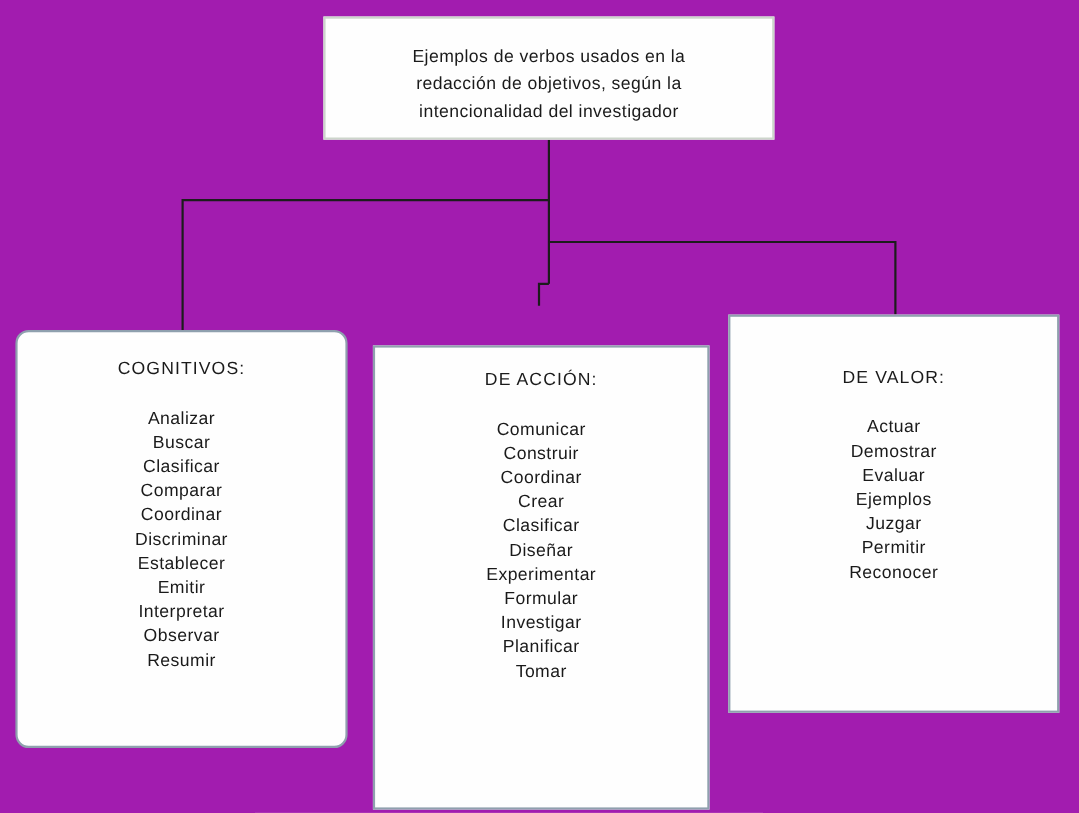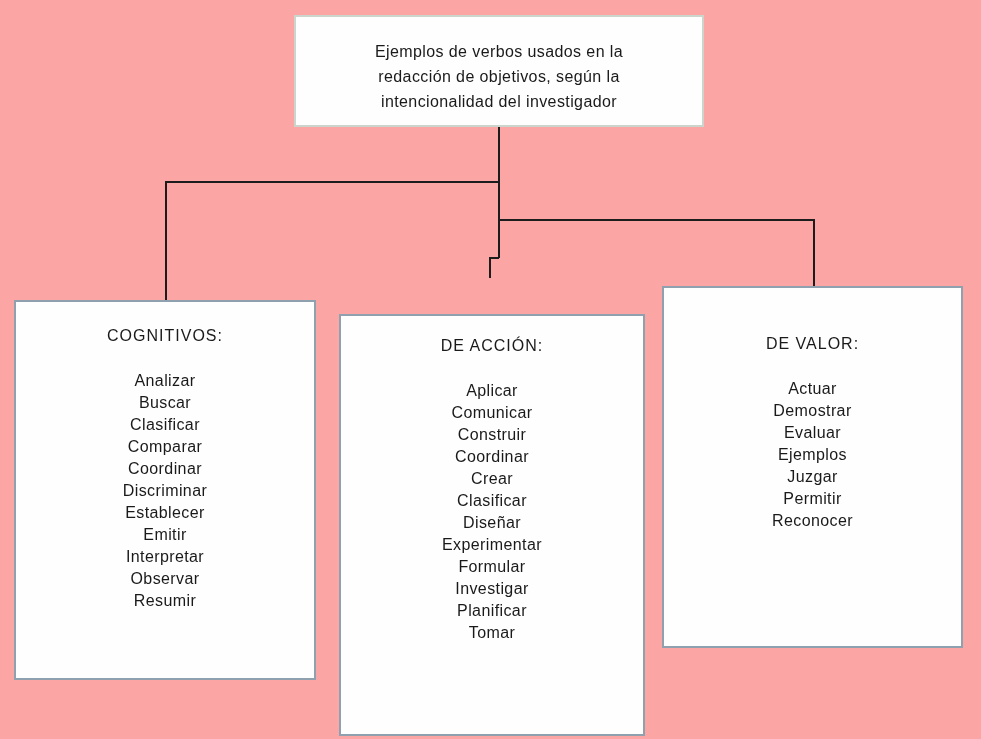--- a/index.html
+++ b/index.html
@@ -5,21 +5,21 @@
   html, body {
     margin: 0;
     padding: 0;
     background: #ffffff;
     font-family: "Liberation Sans", sans-serif;
   }
   .canvas {
     position: relative;
     width: 981px;
     height: 739px;
-    background: #fca5a5;
+    background: #a21caf;
     overflow: hidden;
   }
   .connectors {
     position: absolute;
     left: 0;
     top: 0;
     width: 981px;
     height: 739px;
     pointer-events: none;
   }
@@ -49,20 +49,21 @@
   .branch {
     border: 2px solid var(--branch-border, #8fa0ae);
     font-size: 16px;
   }
   .box-cognitivos {
     left: 14px;
     top: 300px;
     width: 302px;
     height: 380px;
     padding-top: 24px;
+    border-radius: 12px;
   }
   .box-accion {
     left: 339px;
     top: 278px;
     width: 306px;
     height: 422px;
     padding-top: 20px;
     margin-top: 36px;
   }
   .box-valor {
@@ -113,21 +114,20 @@
         <div class="verb">Emitir</div>
         <div class="verb">Interpretar</div>
         <div class="verb">Observar</div>
         <div class="verb">Resumir</div>
       </div>
   </div>
 
   <div class="box branch box-accion">
     <div class="branch-header">DE ACCIÓN:</div>
     <div class="verb-list">
-        <div class="verb">Aplicar</div>
         <div class="verb">Comunicar</div>
         <div class="verb">Construir</div>
         <div class="verb">Coordinar</div>
         <div class="verb">Crear</div>
         <div class="verb">Clasificar</div>
         <div class="verb">Diseñar</div>
         <div class="verb">Experimentar</div>
         <div class="verb">Formular</div>
         <div class="verb">Investigar</div>
         <div class="verb">Planificar</div>

